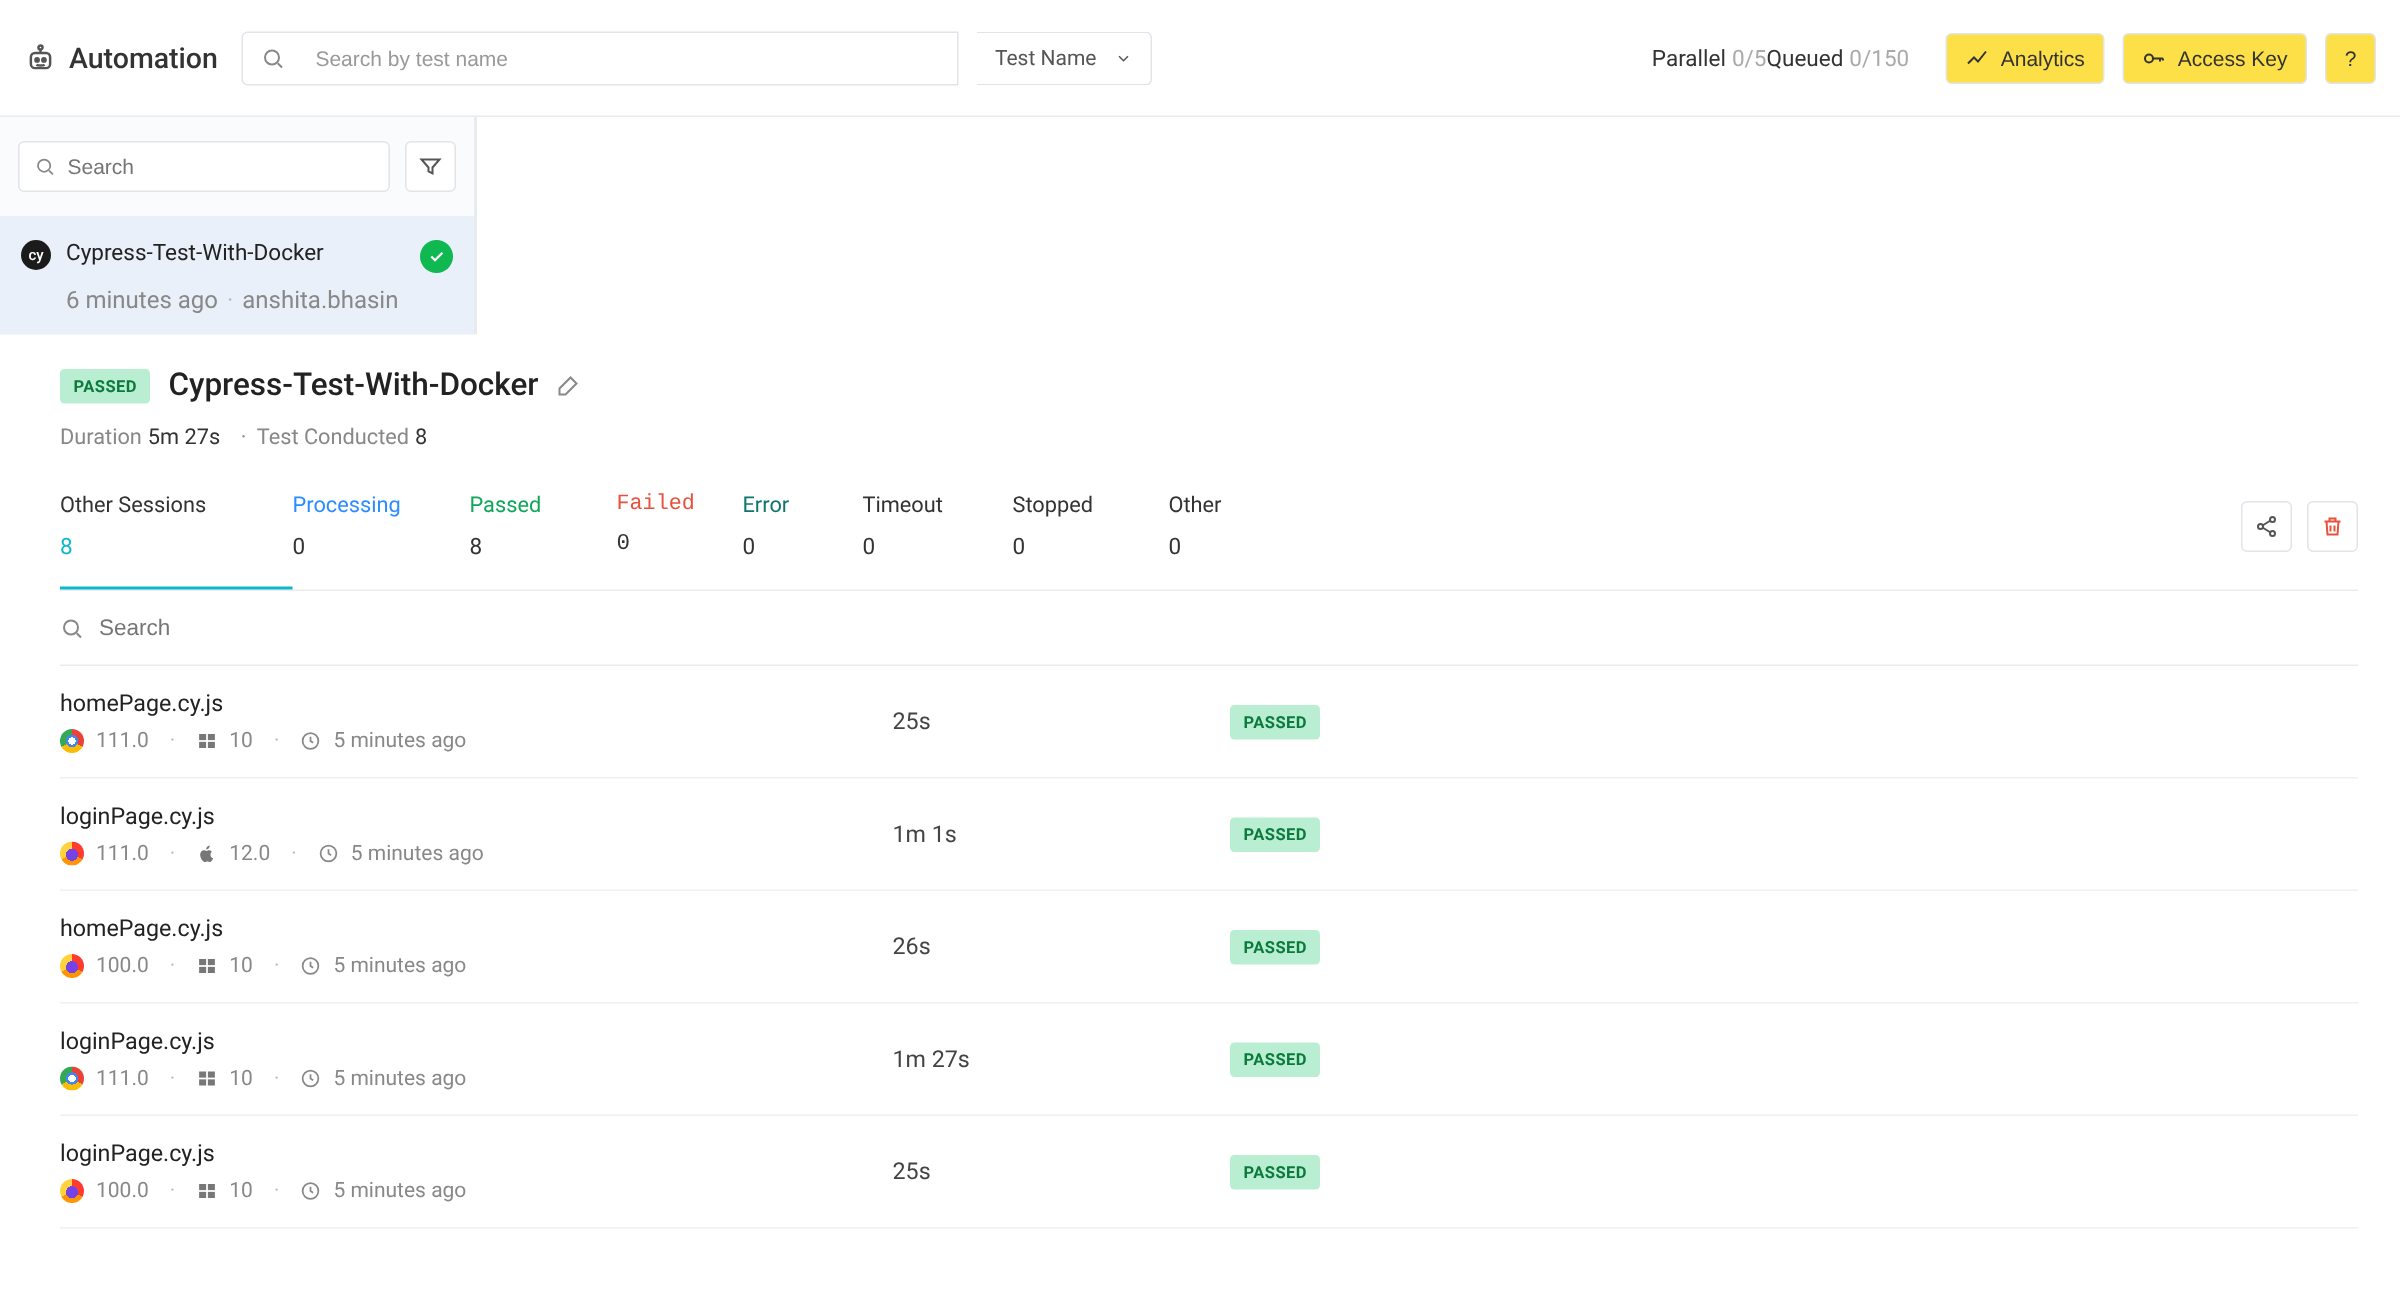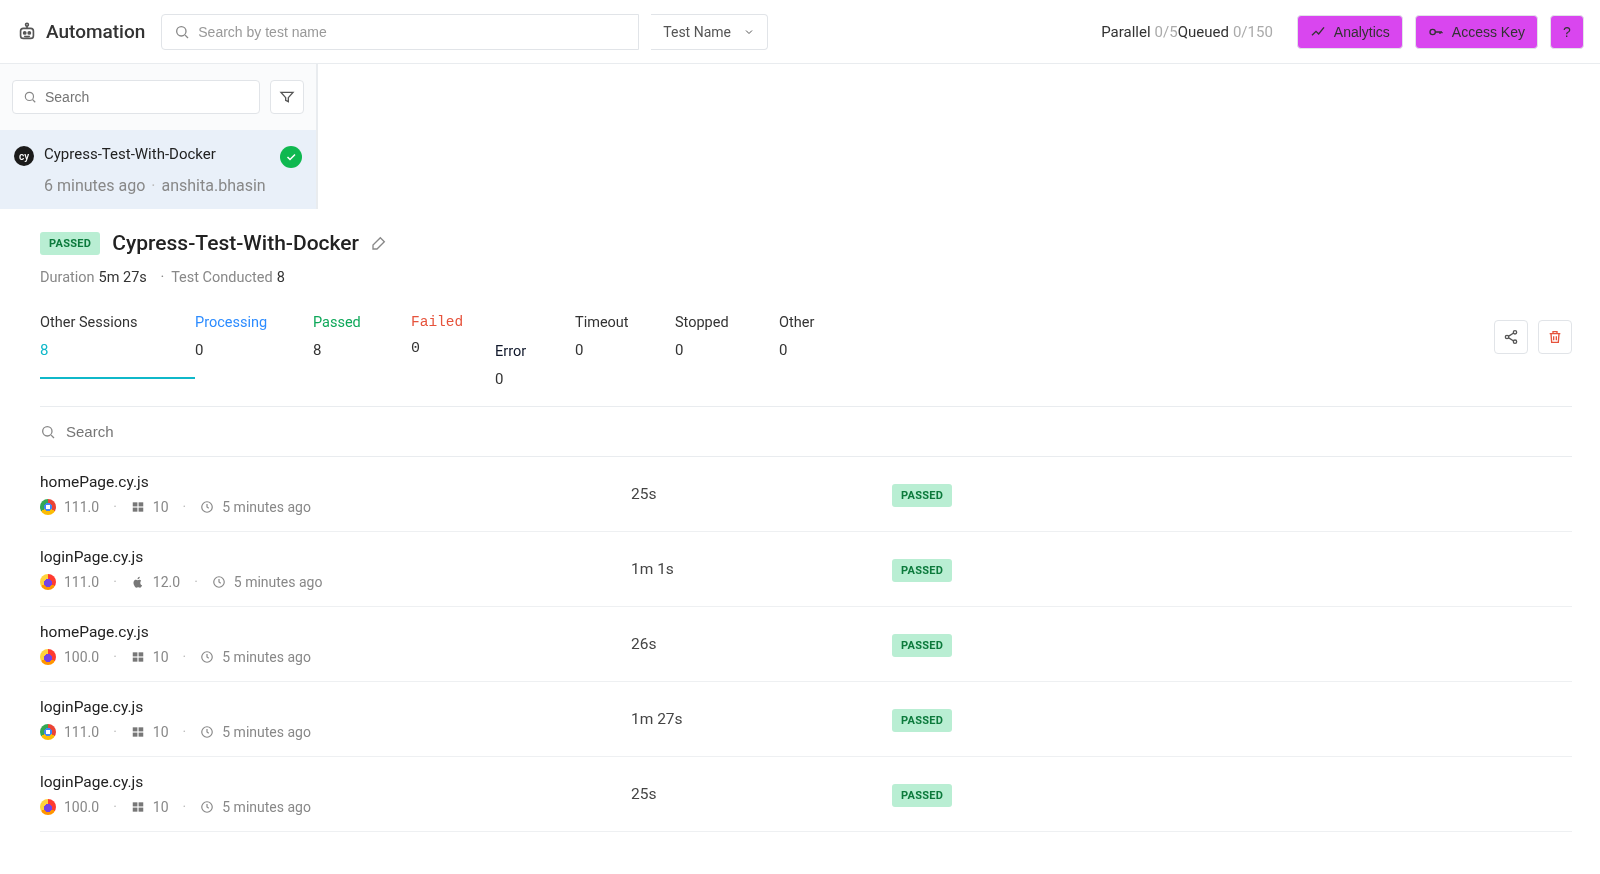--- a/index.html
+++ b/index.html
@@ -1,30 +1,30 @@
 <!DOCTYPE html>
 <html><head>
 <meta charset="utf-8">
 <style>
 * { box-sizing: border-box; margin: 0; padding: 0; }
 body { font-family: -apple-system, BlinkMacSystemFont, "Segoe UI", Roboto, sans-serif; background: #fff; color: #333; font-size: 14px; }
 
 
-.topbar { height: 64px; border-bottom: 1px solid #e9ecef; display: flex; align-items: center; padding: 0 16px; gap: 12px; }
+.topbar { height: 78px; border-bottom: 1px solid #e9ecef; display: flex; align-items: center; padding: 0 16px; gap: 12px; }
 .brand { display: flex; align-items: center; gap: 8px; font-size: 19px; font-weight: 500; color: #333; margin-right: 4px; }
 .brand-icon { width: 22px; height: 22px; color: #555; }
-.search-main { flex: 0 0 478px; height: 36px; border: 1px solid #e1e4e8; border-radius: 4px 0 0 4px; display: flex; align-items: center; padding: 0 12px; gap: 8px; color: #888; }
+.search-main { flex: 0 0 478px; height: 36px; border: 1px solid #e1e4e8; border-radius: 4px 0 0 4px; display: flex; align-items: center; padding: 0 12px; gap: 20px; color: #888; }
 .search-main input { border: none; outline: none; width: 100%; font-size: 14px; color: #333; }
 .search-main input::placeholder { color: #999; }
 .dropdown-test { height: 36px; border: 1px solid #e1e4e8; border-left: none; border-radius: 0 4px 4px 0; display: flex; align-items: center; padding: 0 12px; gap: 12px; color: #555; cursor: pointer; }
 .spacer { flex: 1; }
 .stats { display: flex; align-items: center; margin-right: 12px; font-size: 15px; }
 .stats .label { color: #333; }
 .stats .value { color: #aaa; margin-left: 4px; }
-.btn { height: 34px; border: 1px solid #e1e4e8; border-radius: 4px; background: #d946ef; display: flex; align-items: center; padding: 0 12px; gap: 8px; color: #333; cursor: pointer; font-size: 14px; }
+.btn { height: 34px; border: 1px solid #e1e4e8; border-radius: 4px; background: #fde047; display: flex; align-items: center; padding: 0 12px; gap: 8px; color: #333; cursor: pointer; font-size: 14px; }
 .btn-icon-only { width: 34px; justify-content: center; padding: 0; }
 .icon-sm { width: 16px; height: 16px; flex-shrink: 0; }
 .icon-xs { width: 14px; height: 14px; flex-shrink: 0; }
 
 
 .body { display: flex; height: calc(874px - 68px); flex-direction: column; }
 .sidebar { width: 318px; background: #fafbfc; border-right: 2px solid #e9ecef; display: flex; flex-direction: column; }
 .side-search-row { display: flex; align-items: center; gap: 10px; padding: 16px 12px; }
 .side-search { flex: 1; height: 34px; border: 1px solid #e1e4e8; border-radius: 4px; background: #fff; display: flex; align-items: center; gap: 8px; padding: 0 10px; color: #888; }
 .side-search input { border: none; outline: none; width: 100%; font-size: 14px; }
@@ -50,35 +50,35 @@
 .stats-row { display: flex; align-items: flex-start; margin-top: 28px; border-bottom: 1px solid #e9ecef; position: relative; }
 .stat-col { flex: 0 0 auto; width: 120px; padding-bottom: 18px; }
 .stat-col:first-child { width: 120px; }
 .stat-col.active { border-bottom: 2px solid #0fb8c9; }
 .stat-lab { font-size: 14.5px; margin-bottom: 10px; }
 .stat-val { font-size: 15px; }
 .c-default { color: #333; }
 .c-blue { color: #2d8cff; }
 .c-green { color: #0fa85a; }
 .c-red { color: #e6533c; }
-.c-orange { color: #0f172a; margin-top: 29px; }
+.c-orange { color: #0f766e; }
 .c-teal { color: #0fb8c9; }
 .stats-actions { position: absolute; right: 0; top: 6px; display: flex; gap: 10px; }
 .icon-btn { width: 34px; height: 34px; border: 1px solid #e1e4e8; background: #fff; border-radius: 4px; display: flex; align-items: center; justify-content: center; cursor: pointer; color: #555; }
 .icon-btn.danger { color: #e6533c; }
 
 .sess-search { display: flex; align-items: center; gap: 10px; padding: 16px 0; color: #888; border-bottom: 1px solid #e9ecef; }
 .sess-search input { border: none; outline: none; font-size: 15px; width: 300px; }
 
 .table-head { display: flex; padding: 16px 0; color: #999; font-size: 14px; border-bottom: 1px solid #e9ecef; }
 .col-name { flex: 0 0 555px; }
 .col-dur { flex: 0 0 225px; }
 .col-status { flex: 1; }
 
-.sess-row { display: flex; align-items: center; padding: 16px 0; border-bottom: 1px solid #eef0f2; cursor: pointer; gap: 36px; }
+.sess-row { display: flex; align-items: center; padding: 16px 0; border-bottom: 1px solid #eef0f2; cursor: pointer; }
 .sess-name-block { flex: 0 0 555px; }
 .sess-title { font-size: 15.5px; color: #222; }
 .sess-meta { display: flex; align-items: center; gap: 8px; margin-top: 8px; color: #888; font-size: 14px; }
 .browser-ic { width: 16px; height: 16px; border-radius: 50%; display: inline-block; }
 .br-chrome { background: radial-gradient(circle at 50% 50%, #fff 0 22%, #4285f4 22% 36%, transparent 36%), conic-gradient(#ea4335 0 120deg, #fbbc05 120deg 240deg, #34a853 240deg 360deg); }
 .br-firefox { background: radial-gradient(circle at 50% 55%, #7542e5 0 34%, transparent 34%), conic-gradient(#ff3b30 0 120deg, #ff9500 120deg 240deg, #ffd33d 240deg 360deg); }
 .os-ic { color: #777; }
 .sess-dur { flex: 0 0 225px; font-size: 15.5px; color: #444; }
 .sess-status { flex: 1; }
 

